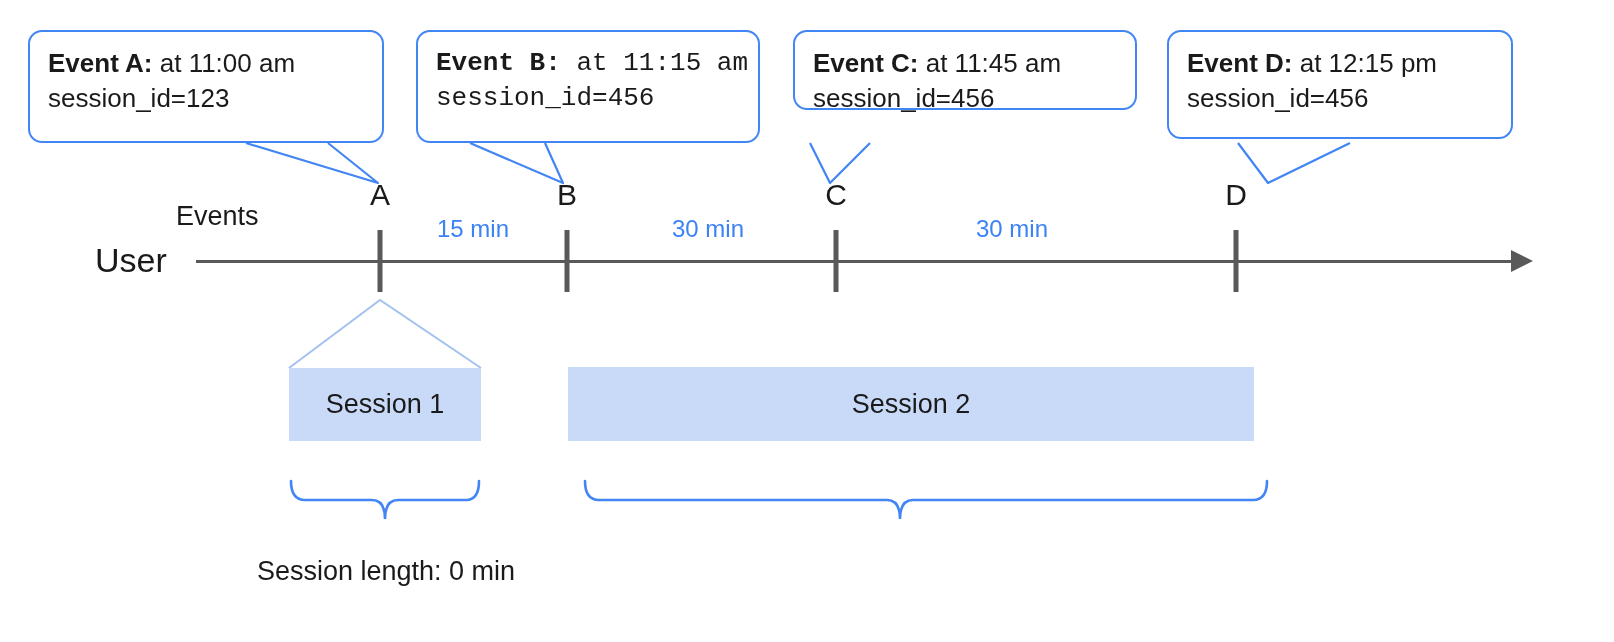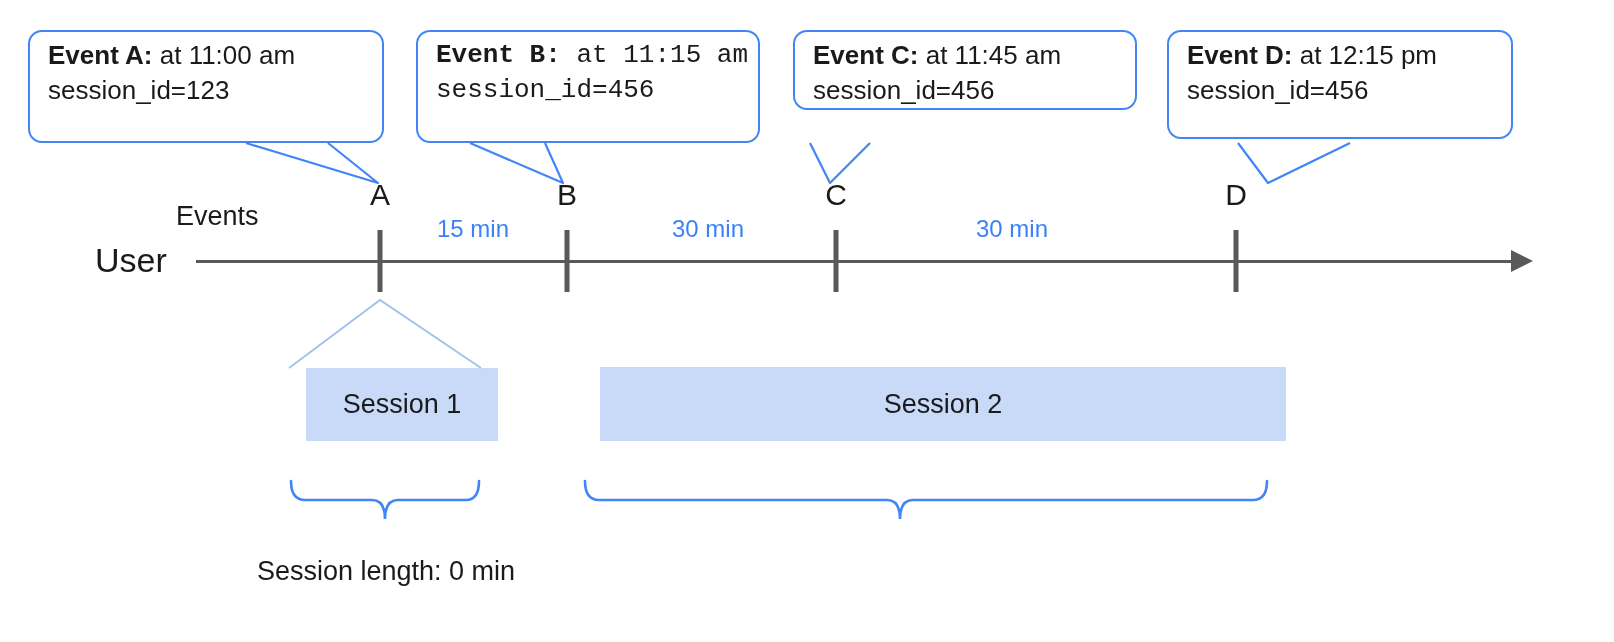--- a/index.html
+++ b/index.html
@@ -15,21 +15,21 @@
     font-family: "Liberation Sans", sans-serif;
     overflow: hidden;
   }
   
   .callout {
     position: absolute;
     box-sizing: border-box;
     border: 2px solid #4285f4;
     border-radius: 14px;
     background: #ffffff;
-    padding: 6px 16px 12px 18px;
+    padding: 14px 16px 12px 18px;
     font-size: 26px;
     line-height: 1.33;
     color: #1a1a1a;
     white-space: nowrap;
     z-index: 3;
   }
   .callout .ev-name { font-weight: bold; }
   .callout .line2 { display: block; }
 
   .callout-svg {
@@ -96,21 +96,20 @@
   
   .session-bar {
     position: absolute;
     background: #c9daf8;
     display: flex;
     align-items: center;
     justify-content: center;
     font-size: 27px;
     color: #1a1a1a;
     white-space: nowrap;
-    margin-left: 17px;
   }
 
   
   .session-length-label {
     position: absolute;
     font-size: 27px;
     color: #1a1a1a;
     transform: translateX(-50%);
     white-space: nowrap;
   }
@@ -193,19 +192,19 @@
   <div class="timeline-arrow" style="left:1511px; top:250px;"></div>
 
   <div class="tick" style="left:380px; top:230px; height:62px;"></div>
   <div class="tick" style="left:567px; top:230px; height:62px;"></div>
   <div class="tick" style="left:836px; top:230px; height:62px;"></div>
   <div class="tick" style="left:1236px; top:230px; height:62px;"></div>
 
   <div class="session-bar" style="left:289px; top:368px; width:192px; height:73px;">
     <span>Session 1</span>
   </div>
-  <div class="session-bar" style="left:583px; top:367px; width:686px; height:74px;">
+  <div class="session-bar" style="left:568px; top:367px; width:686px; height:74px;">
     <span>Session 2</span>
   </div>
 
   <div class="session-length-label" style="left:386px; top:556px;">Session length: 0 min</div>
 
 </div>
 
 </body></html>

